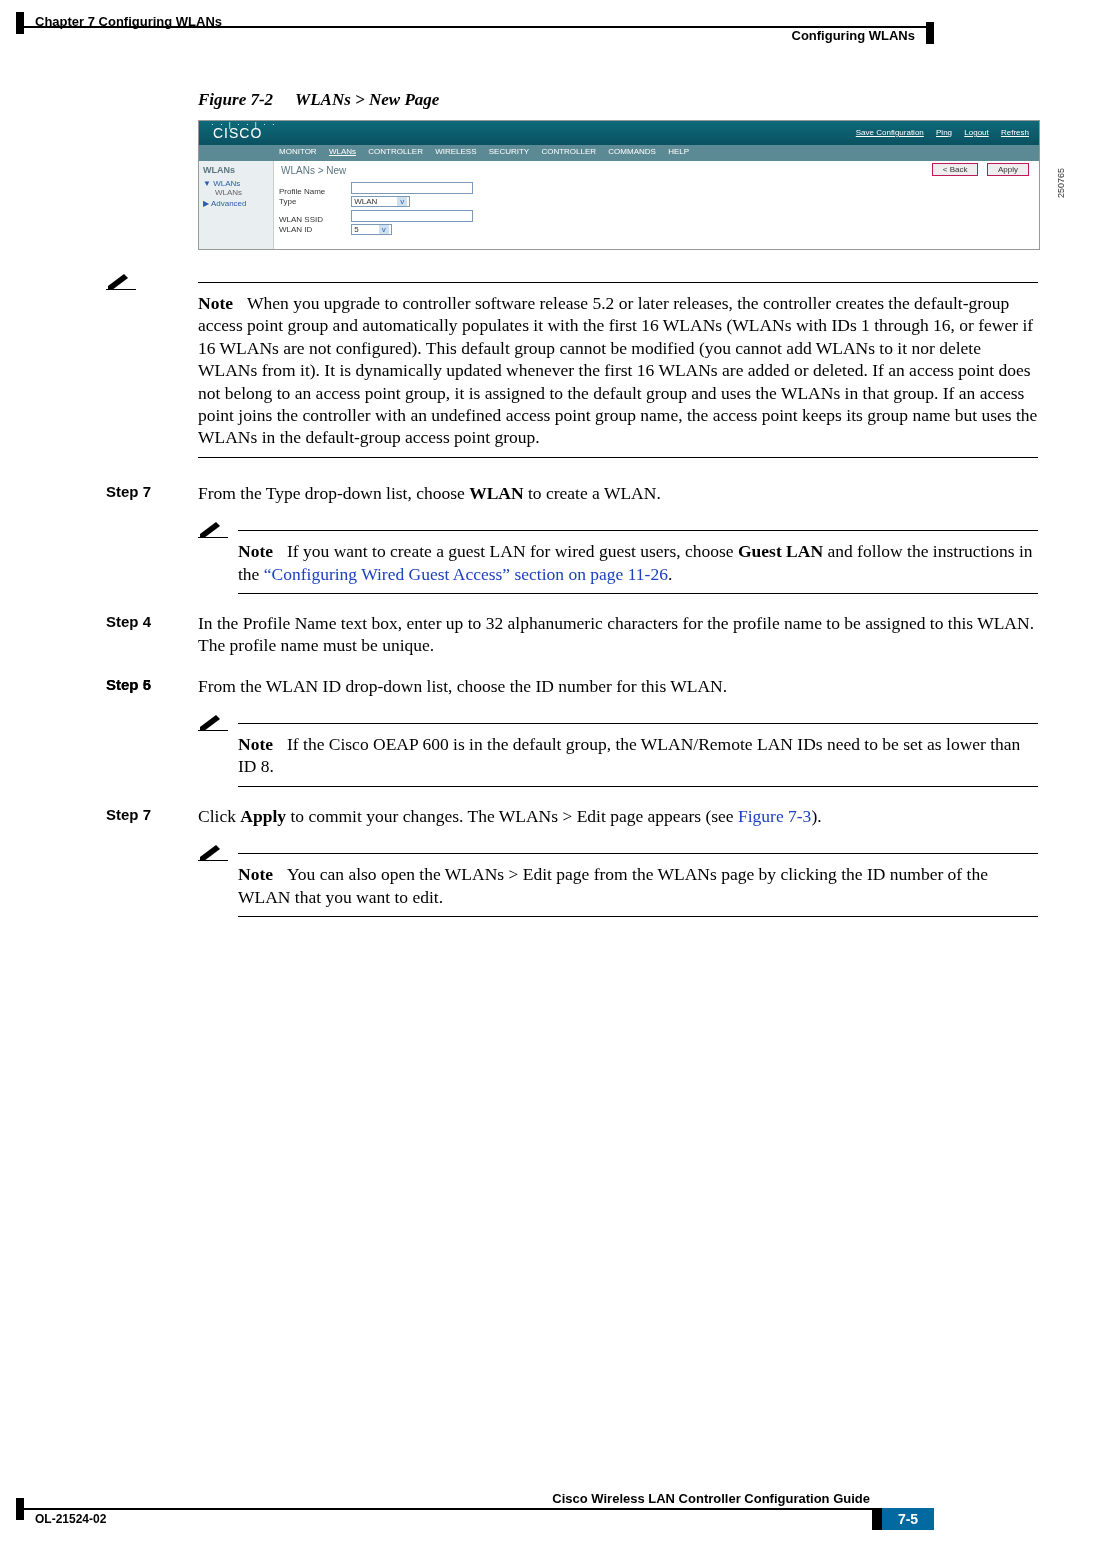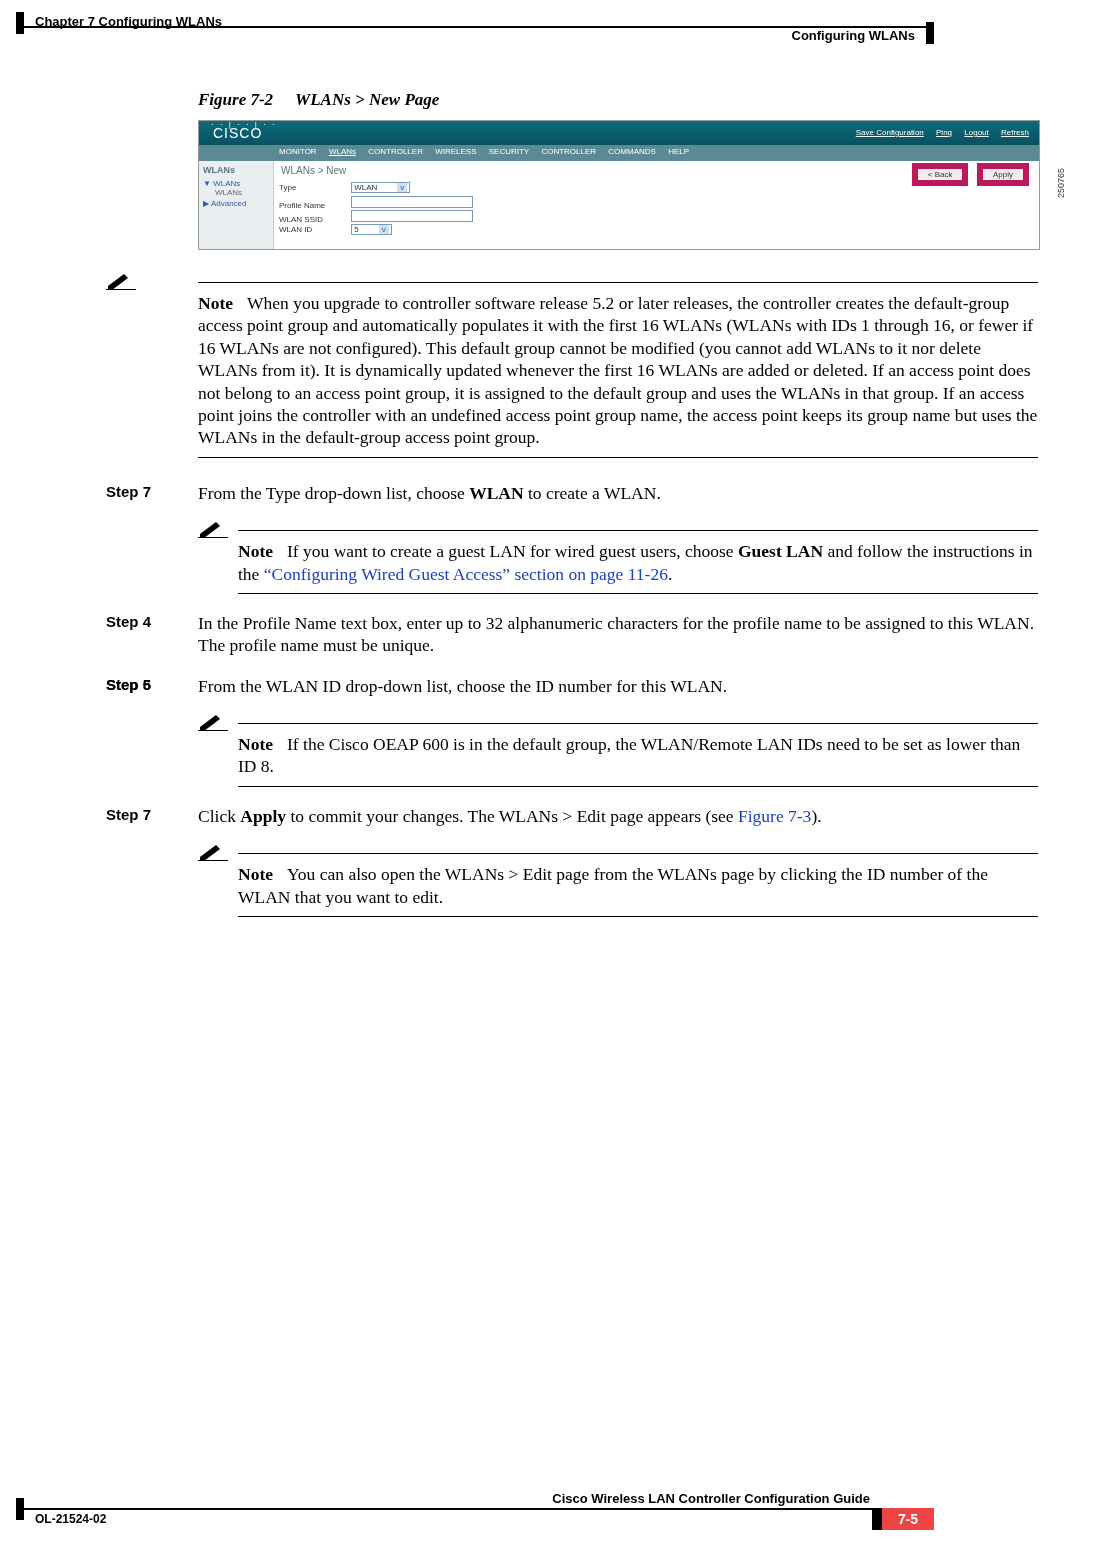--- a/index.html
+++ b/index.html
@@ -37,21 +37,21 @@
   .ss-side .blue { color:#2a5db0; }
   .ss-main { position:absolute; left:80px; top:0; right:0; bottom:0; }
   .ss-main .breadcrumb { font-size:10px; color:#5a7680; margin:4px 0 6px 2px; }
   .ss-form { font-size:8px; color:#333; }
   .ss-row { height:14px; }
   .ss-row .lbl { display:inline-block; width:70px; }
   .ss-row .sel { display:inline-block; border:1px solid #7a9ab8; background:#fff; padding:0 2px; font-size:8px; }
   .ss-row .sel .dd { display:inline-block; width:10px; text-align:center; background:#cfe0ef; color:#2a5db0; margin-left:20px; }
   .ss-row .txt { display:inline-block; border:1px solid #7a9ab8; background:#fff; width:120px; height:10px; }
   .ss-btns { position:absolute; right:10px; top:2px; }
-  .ss-btns .b { display:inline-block; border:6px solid #be185d; background:#eee; font-size:8px; padding:1px 10px; margin-left:6px; }
+  .ss-btns .b { display:inline-block; border:1px solid #be185d; background:#eee; font-size:8px; padding:1px 10px; margin-left:6px; }
   .ss-id { position:absolute; right:-18px; top:48px; font-size:9px; color:#333; transform: rotate(-90deg); transform-origin: right top; font-family: Arial, sans-serif; }
 
   
   .note { position: relative; margin-top: 22px; }
   .note .note-icon { position: absolute; left: -92px; top: 0; }
   .note .note-hr-top { position: absolute; left: 0; right: 0; top: 10px; height: 1px; background: #000; }
   .note .note-body { padding-top: 20px; font-size: 17.5px; line-height: 1.28; }
   .note .note-body .note-label { font-weight: bold; margin-right: 14px; }
   .note .note-hr-bot { height: 1px; background: #000; margin-top: 8px; }
 
@@ -71,21 +71,21 @@
   .step .stepnum { position: absolute; left: -92px; top: 0; font-family: Arial, Helvetica, sans-serif; font-weight: bold; font-size: 15px; }
   .bold { font-weight: bold; }
   .link { color: #1a3fbf; }
 
   
   .footer { position: absolute; left: 0; right: 0; bottom: 0; height: 60px; }
   .footer .rule { position: absolute; left: 16px; right: 16px; bottom: 38px; height: 2px; background: #000; }
   .footer .black-left { position: absolute; left: 16px; bottom: 28px; width: 8px; height: 22px; background: #000; }
   .footer .guide { position: absolute; right: 80px; bottom: 42px; font-family: Arial, Helvetica, sans-serif; font-weight: bold; font-size: 13px; text-align: right; }
   .footer .doc { position: absolute; left: 35px; bottom: 22px; font-family: Arial, Helvetica, sans-serif; font-weight: bold; font-size: 12px; }
-  .footer .pagechip { position: absolute; right: 16px; bottom: 18px; width: 52px; height: 22px; background: #ef4444; color: #fff; font-family: Arial, Helvetica, sans-serif; font-weight: bold; font-size: 14px; text-align: center; line-height: 22px; margin-top: 8px; }
+  .footer .pagechip { position: absolute; right: 16px; bottom: 18px; width: 52px; height: 22px; background: #0369a1; color: #fff; font-family: Arial, Helvetica, sans-serif; font-weight: bold; font-size: 14px; text-align: center; line-height: 22px; margin-top: 8px; }
   .footer .arrowblock { position:absolute; right:68px; bottom:18px; width:10px; height:22px; background:#000; }
 </style>
 </head>
 <body>
 
 <div class="page">
 
   <div class="header">
     <div class="black-left"></div>
     <div class="chapter-title">Chapter 7      Configuring WLANs</div>
@@ -133,26 +133,26 @@
           <div class="blue" style="margin-top:2px;">▶ <span>Advanced</span></div>
         </div>
         <div class="ss-main">
           <div class="ss-btns">
             <span class="b">&lt; Back</span>
             <span class="b">Apply</span>
           </div>
           <div class="breadcrumb">WLANs &gt; New</div>
           <div class="ss-form">
             <div class="ss-row">
+              <span class="lbl">Profile Name</span>
+              <span class="txt"></span>
+            </div>
+            <div class="ss-row">
               <span class="lbl">Type</span>
               <span class="sel"><span>WLAN</span><span class="dd">v</span></span>
-            </div>
-            <div class="ss-row">
-              <span class="lbl">Profile Name</span>
-              <span class="txt"></span>
             </div>
             <div class="ss-row">
               <span class="lbl">WLAN SSID</span>
               <span class="txt"></span>
             </div>
             <div class="ss-row">
               <span class="lbl">WLAN ID</span>
               <span class="sel" style=""><span>5</span><span class="dd">v</span></span>
             </div>
           </div>

